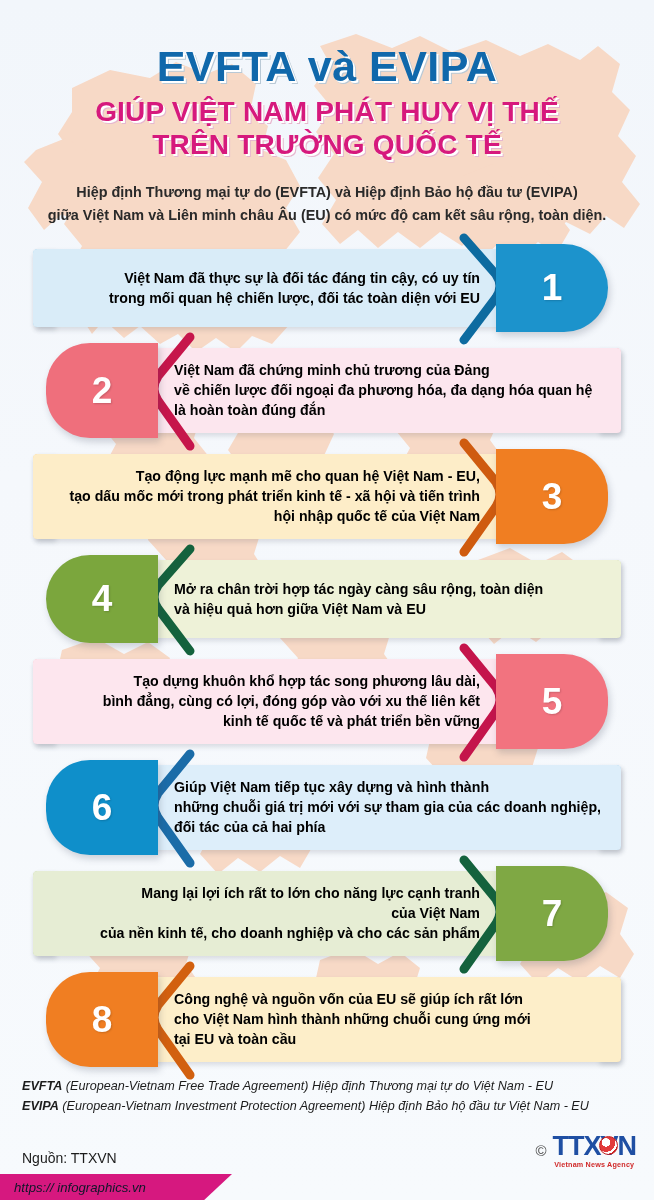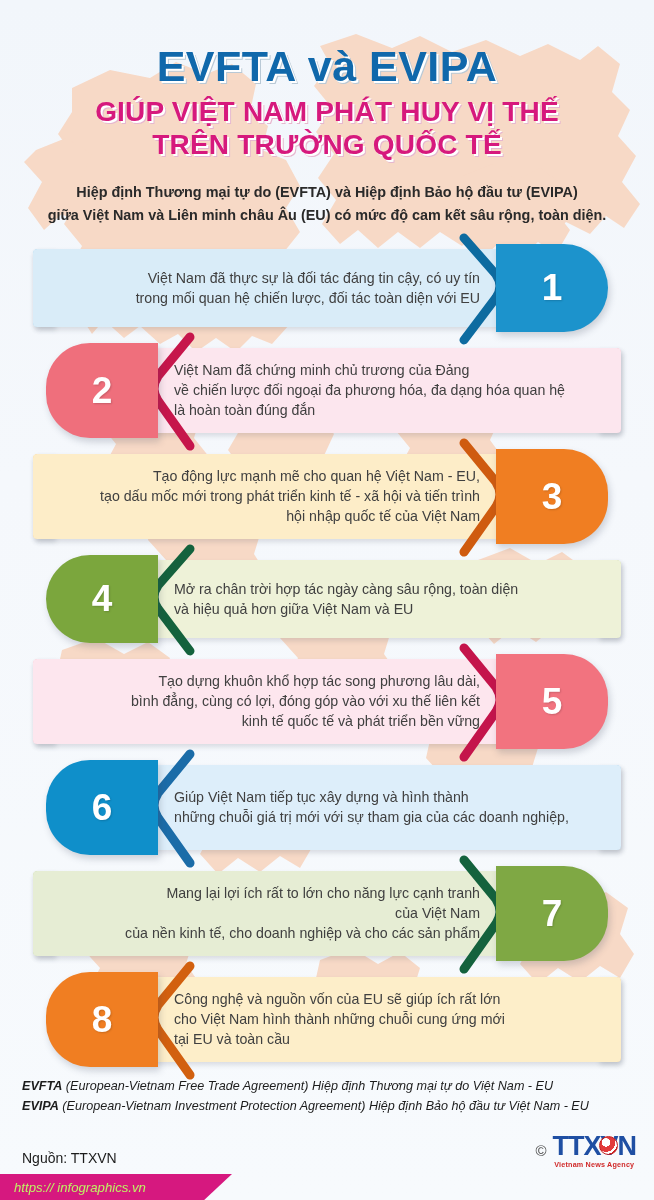--- a/index.html
+++ b/index.html
@@ -90,22 +90,22 @@
     height: 78px;
     border-radius: 5px;
     box-shadow: 2px 3px 5px rgba(60,70,90,0.16);
     display: flex;
     align-items: center;
   }
   .item.tall .panel { height: 85px; }
 
   .panel-text {
     font-size: 14.2px;
-    font-weight: normal;
-    color: #404040;
+    font-weight: bold;
+    color: #000000;
     line-height: 1.42;
     width: 100%;
     padding: 0 16px;
   }
 
   
   .stub {
     position: absolute;
     top: 5px;
     width: 22px;
@@ -226,21 +226,21 @@
     margin-top: 8px;
     height: 26px;
     width: 232px;
     background: #d6187f;
     display: flex;
     align-items: center;
     padding-left: 14px;
     clip-path: polygon(0 0, 100% 0, 88% 100%, 0 100%);
   }
   .url-text {
-    color: #bef264;
+    color: #0f172a;
     font-size: 13.2px;
     font-style: italic;
   }
 </style>
 </head>
 <body>
 
 <div id="page">
 
   <svg class="bg-map" viewBox="0 0 654 1200" preserveAspectRatio="none">
@@ -375,20 +375,21 @@
         <div class="capsule" style="background: rgb(242, 115, 127);">
           <span class="num">5</span>
         </div>
       </div>
       <div class="item left tall">
         <div class="stub" style="background: rgb(28, 147, 204);"></div>
         <div class="panel" style="background: rgb(221, 238, 250);">
           <div class="panel-text">
             <div>Giúp Việt Nam tiếp tục xây dựng và hình thành</div>
             <div>những chuỗi giá trị mới với sự tham gia của các doanh nghiệp,</div>
+            <div>đối tác của cả hai phía</div>
           </div>
         </div>
         <svg class="swoosh" viewBox="0 0 56 110" preserveAspectRatio="none">
           <path d="M50,2 L18,40 Q10,52 18,64 L50,108" fill="none" stroke="#1b6ca8" stroke-width="9" stroke-linecap="round" stroke-linejoin="round"></path>
         </svg>
         <div class="capsule" style="background: rgb(15, 143, 202);">
           <span class="num">6</span>
         </div>
       </div>
       <div class="item right tall">

